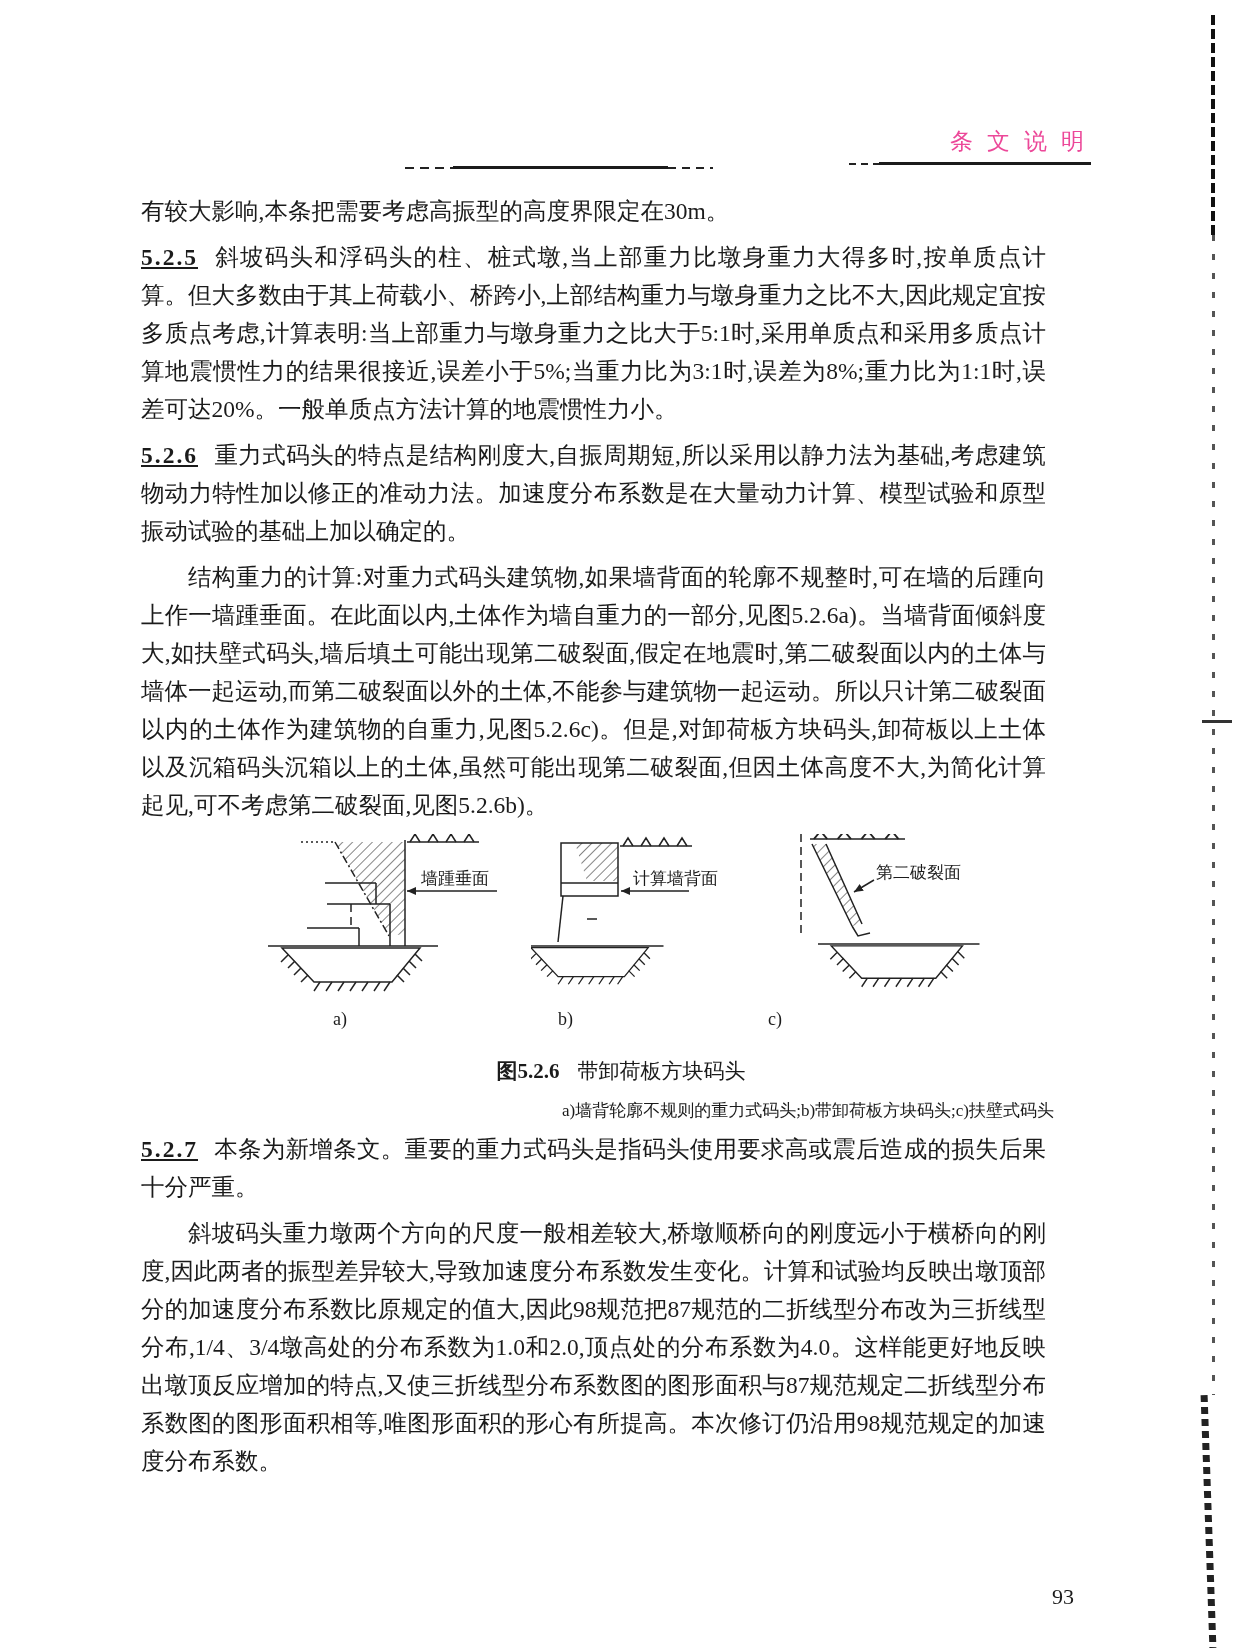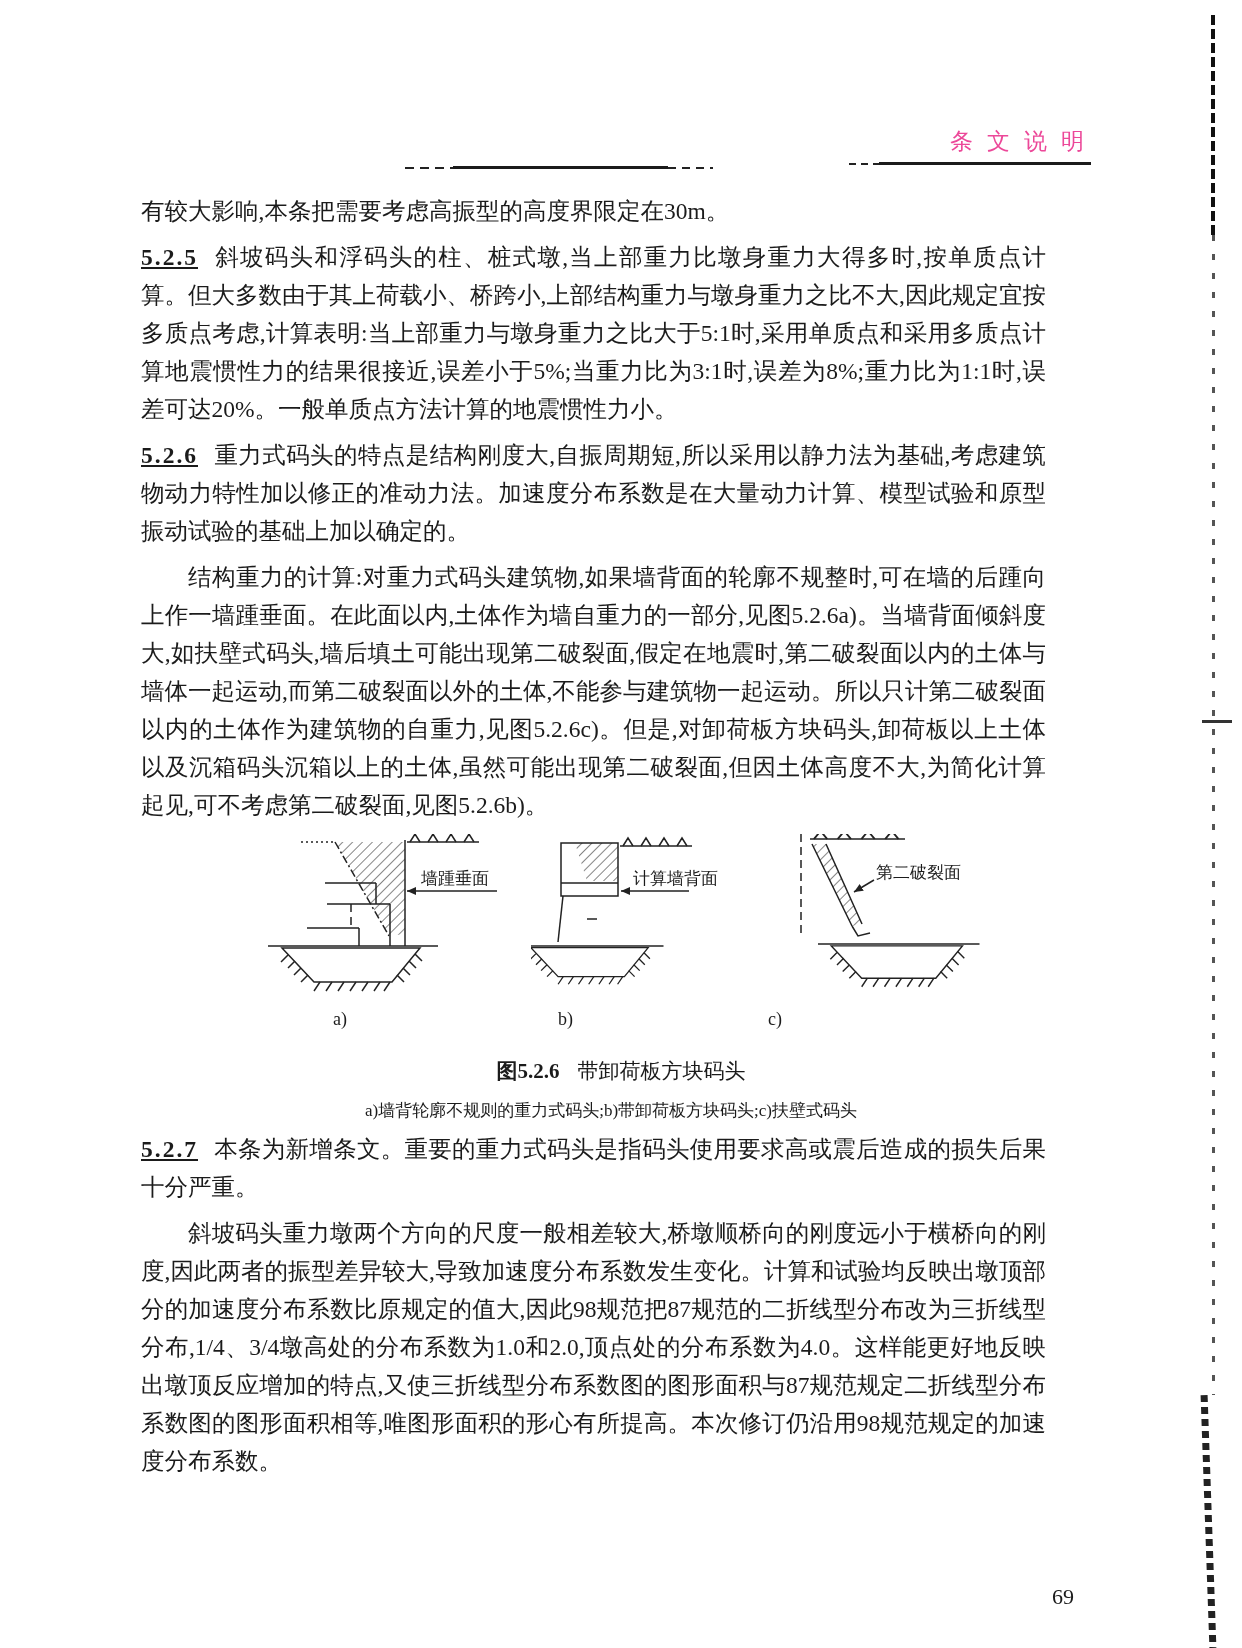--- a/index.html
+++ b/index.html
@@ -37,21 +37,21 @@
   .figure{position:relative;height:290px;width:100%;}
   .fig-svg{position:absolute;top:2px;}
   .fig-svg-a{left:128px;}
   .fig-svg-b{left:398px;}
   .fig-svg-c{left:663px;}
   .fig-sublabel{position:absolute;top:168px;font-size:18px;}
   .fig-lab-a{left:200px;} .fig-lab-b{left:425px;} .fig-lab-c{left:635px;}
   .fig-caption{position:absolute;top:220px;left:0;width:100%;text-align:center;
     padding-left:55px;box-sizing:border-box;font-size:21px;}
   .fig-caption .cap-label{margin-right:18px;font-weight:bold;}
-  .fig-subcaption{position:absolute;top:260px;left:0;width:100%;text-align:center;
+  .fig-subcaption{position:absolute;top:260px;left:0;width:100%;text-align:right;
     padding-left:35px;box-sizing:border-box;font-size:17px;}
   .page-number{position:absolute;left:1052px;top:1584px;font-size:22px;}
   
   .st{stroke:#222;stroke-width:1.5;fill:none;}
   .ht{fill:url(#hatch);stroke:none;}
   .dash{stroke-dasharray:8 5;}
   .dot{stroke-dasharray:2 3;}
   .dashdot{stroke-dasharray:8 3 2 3;}
   .dtxt{font-size:17px;fill:#1b1b1b;stroke:none;}
 </style>
@@ -150,15 +150,15 @@
       <div class="fig-subcaption">a)墙背轮廓不规则的重力式码头;b)带卸荷板方块码头;c)扶壁式码头</div>
     </div>
 
     <p><b class="pnum">5.2.7</b><span>本条为新增条文。重要的重力式码头是指码头使用要求高或震后造成的损失后果十分严重。</span></p>
 
 
     <p class="indent"><span>斜坡码头重力墩两个方向的尺度一般相差较大,桥墩顺桥向的刚度远小于横桥向的刚度,因此两者的振型差异较大,导致加速度分布系数发生变化。计算和试验均反映出墩顶部分的加速度分布系数比原规定的值大,因此98规范把87规范的二折线型分布改为三折线型分布,1/4、3/4墩高处的分布系数为1.0和2.0,顶点处的分布系数为4.0。这样能更好地反映出墩顶反应增加的特点,又使三折线型分布系数图的图形面积与87规范规定二折线型分布系数图的图形面积相等,唯图形面积的形心有所提高。本次修订仍沿用98规范规定的加速度分布系数。</span></p>
 
   </div>
 
-  <div class="page-number">69</div>
+  <div class="page-number">93</div>
 
 </div>
 
 </body></html>

